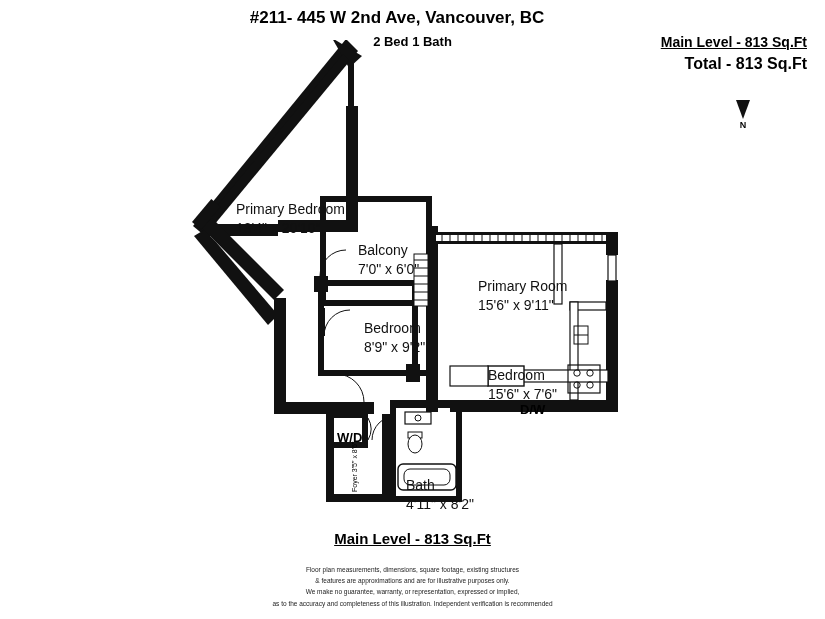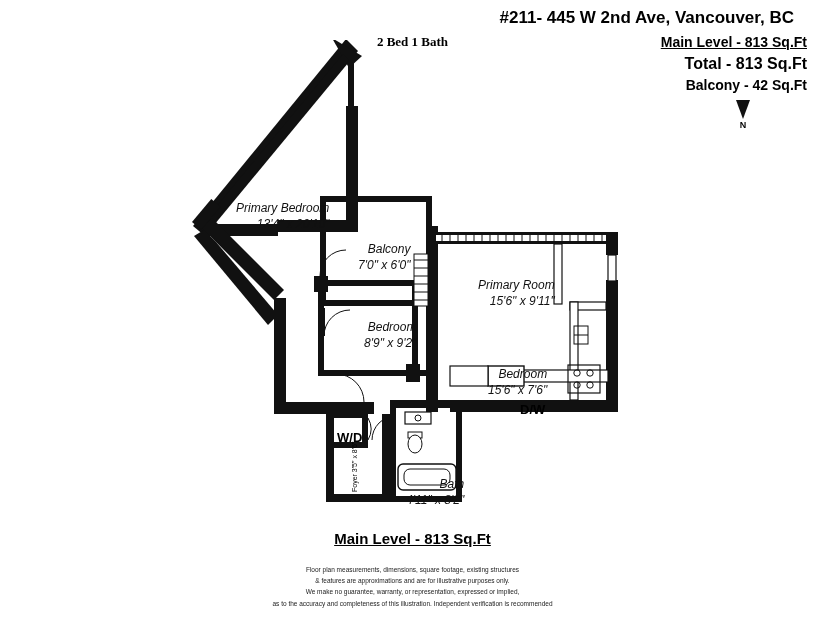--- a/index.html
+++ b/index.html
@@ -13,34 +13,33 @@
     position: relative;
     font-family: "Liberation Sans", sans-serif;
     color: #000000;
     overflow: hidden;
   }
   .title {
     position: absolute;
     top: 8px;
     left: 0;
     width: 794px;
-    text-align: right;
+    text-align: center;
     font-size: 17px;
     font-weight: bold;
     letter-spacing: 0px;
   }
   .subtitle {
     position: absolute;
     top: 34px;
     left: 0;
     width: 825px;
     text-align: center;
     font-size: 13px;
     font-weight: bold;
-    font-family: Liberation Serif, serif;
   }
   .summary {
     position: absolute;
     top: 32px;
     right: 18px;
     text-align: right;
     line-height: 1.45;
   }
   .summary .line1 {
     font-size: 14px;
@@ -106,26 +105,25 @@
   .plan {
     position: absolute;
     top: 40px;
     left: 150px;
     width: 520px;
     height: 490px;
   }
   .plan svg { display: block; }
   .room-label {
     position: absolute;
-    text-align: right;
-    font-size: 12px;
+    text-align: left;
+    font-size: 14px;
     line-height: 1.35;
     color: #111;
     white-space: nowrap;
-    font-style: italic;
   }
   .room-label .nm { display: block; }
   .room-label .dim { display: block; }
   .rot-label {
     position: absolute;
     font-size: 7px;
     line-height: 1.3;
     white-space: nowrap;
     transform: rotate(-90deg);
     transform-origin: left top;
@@ -139,21 +137,20 @@
 </style>
 </head>
 <body>
 
 <div class="title">#211- 445 W 2nd Ave, Vancouver, BC</div>
 <div class="subtitle">2 Bed 1 Bath</div>
 
 <div class="summary">
   <span class="line1">Main Level - 813 Sq.Ft</span>
   <span class="line2">Total - 813 Sq.Ft</span>
-  <span class="line3">Balcony - 42 Sq.Ft</span>
 </div>
 
 <div class="compass">
   <span class="needle"></span>
   <span class="nlabel">N</span>
 </div>
 
 <div class="plan">
   <svg width="520" height="490" viewBox="0 0 520 490" xmlns="http://www.w3.org/2000/svg">
     <g fill="#111111" stroke="none">

